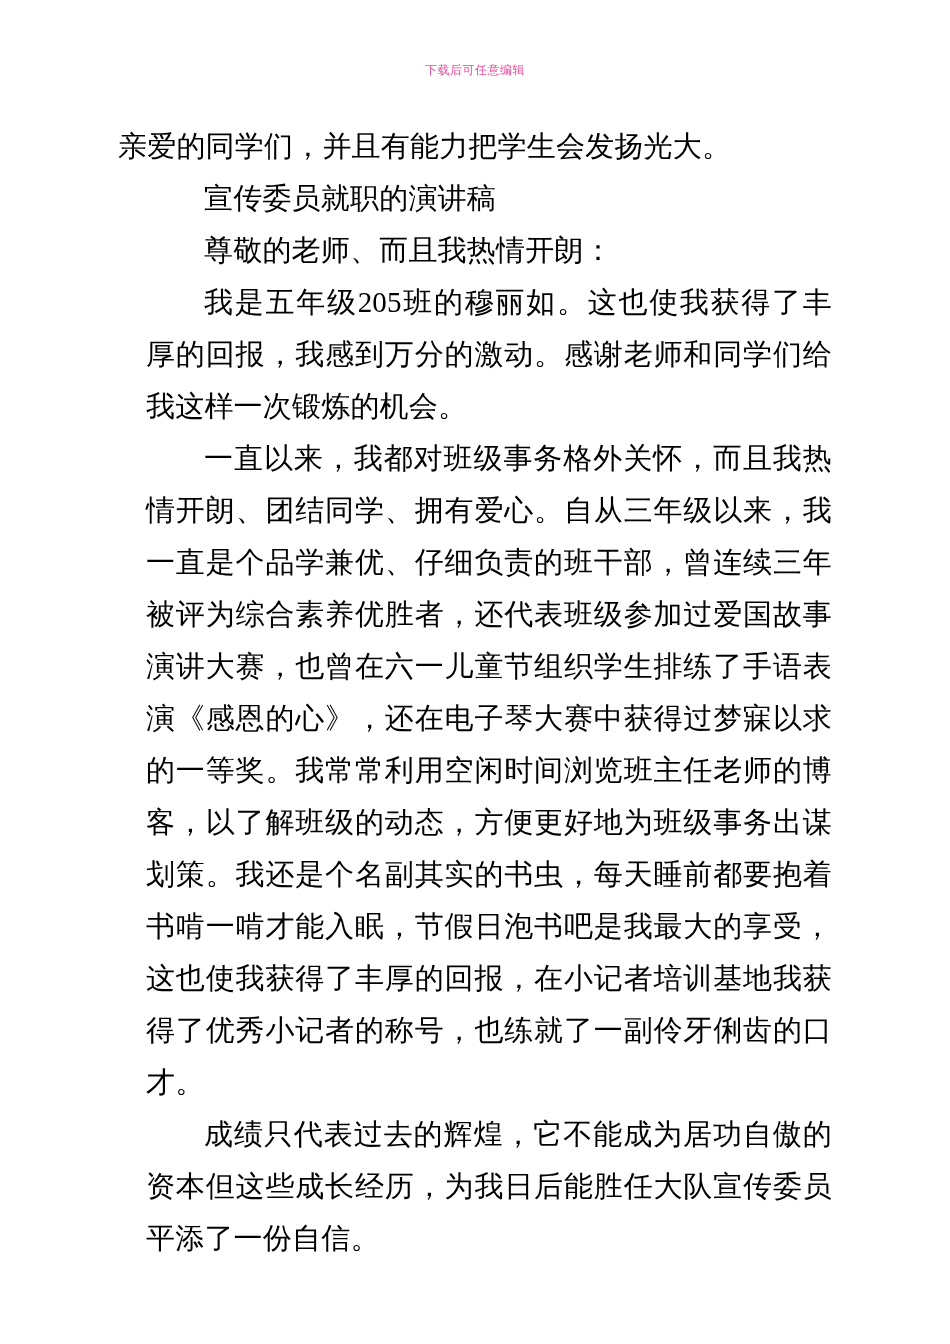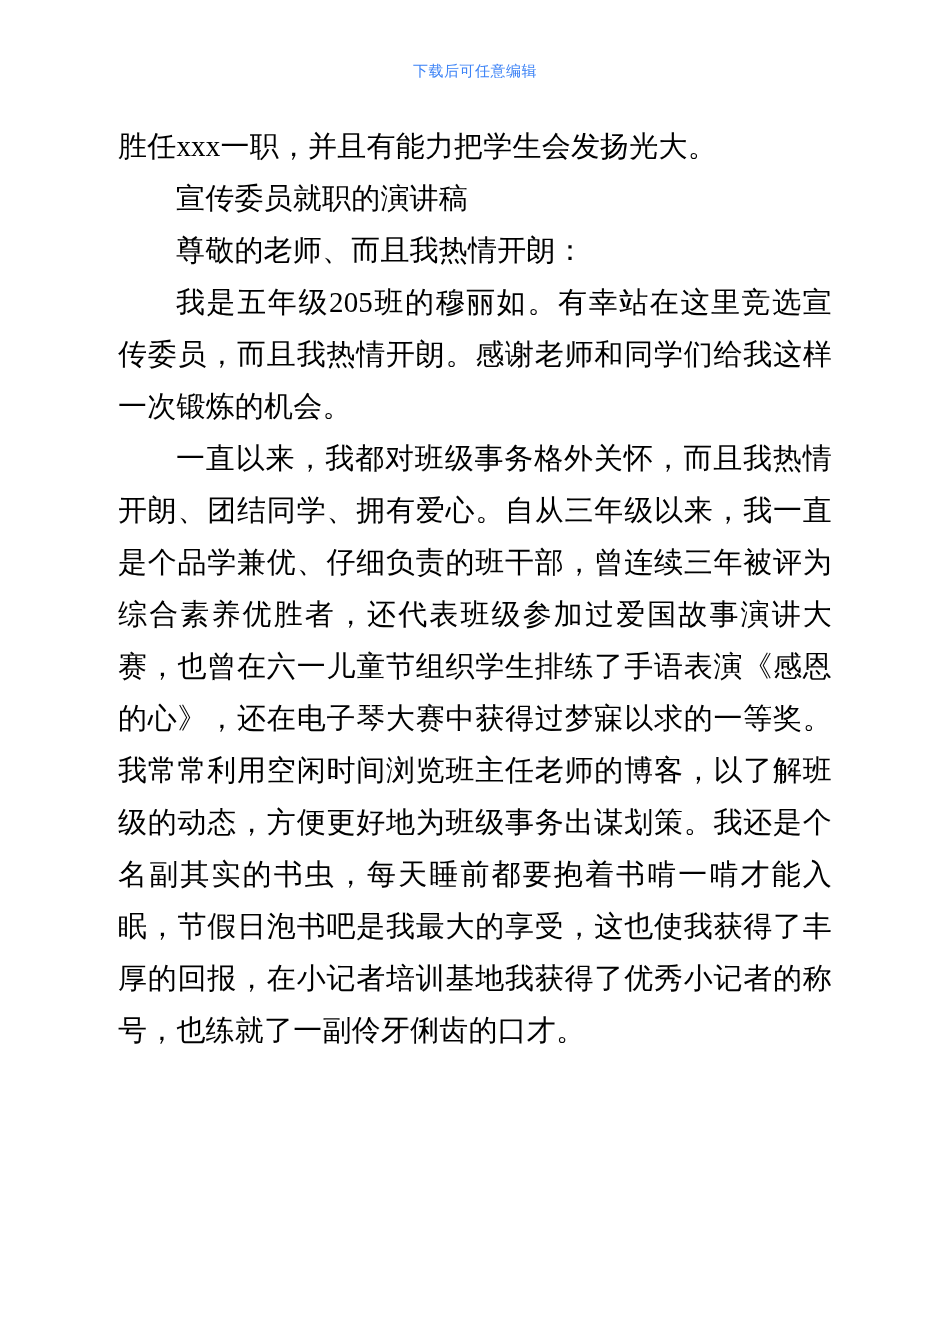--- a/index.html
+++ b/index.html
@@ -21,51 +21,53 @@
     box-sizing: border-box;
     padding: 0;
     position: relative;
   }
   .header-note {
     position: absolute;
     top: 62px;
     left: 0;
     width: 950px;
     text-align: center;
-    font-size: 15px;
-    color: #3b82f6;
+    font-size: 12px;
+    color: #ec4899;
     letter-spacing: 0.5px;
     font-family: "Liberation Sans", "DejaVu Sans", sans-serif;
   }
   .body-text {
     position: absolute;
     top: 120px;
     left: 118px;
     width: 714px;
   }
   p {
     margin: 0 0 0 0;
     font-size: 29px;
     line-height: 52px;
     text-align: justify;
     text-justify: inter-ideograph;
     letter-spacing: 0.2px;
   }
   p.indent {
     text-indent: 58px;
+    margin-left: 28px;
   }
 </style>
 </head>
 <body>
 
 <div class="page">
 
   <div class="header-note">下载后可任意编辑</div>
 
   <div class="body-text">
-    <p>胜任xxx一职，并且有能力把学生会发扬光大。</p>
+    <p>亲爱的同学们，并且有能力把学生会发扬光大。</p>
     <p class="indent">宣传委员就职的演讲稿</p>
     <p class="indent">尊敬的老师、而且我热情开朗：</p>
-    <p class="indent">我是五年级205班的穆丽如。有幸站在这里竞选宣传委员，而且我热情开朗。感谢老师和同学们给我这样一次锻炼的机会。</p>
+    <p class="indent">我是五年级205班的穆丽如。这也使我获得了丰厚的回报，我感到万分的激动。感谢老师和同学们给我这样一次锻炼的机会。</p>
     <p class="indent">一直以来，我都对班级事务格外关怀，而且我热情开朗、团结同学、拥有爱心。自从三年级以来，我一直是个品学兼优、仔细负责的班干部，曾连续三年被评为综合素养优胜者，还代表班级参加过爱国故事演讲大赛，也曾在六一儿童节组织学生排练了手语表演《感恩的心》，还在电子琴大赛中获得过梦寐以求的一等奖。我常常利用空闲时间浏览班主任老师的博客，以了解班级的动态，方便更好地为班级事务出谋划策。我还是个名副其实的书虫，每天睡前都要抱着书啃一啃才能入眠，节假日泡书吧是我最大的享受，这也使我获得了丰厚的回报，在小记者培训基地我获得了优秀小记者的称号，也练就了一副伶牙俐齿的口才。</p>
+    <p class="indent">成绩只代表过去的辉煌，它不能成为居功自傲的资本但这些成长经历，为我日后能胜任大队宣传委员平添了一份自信。</p>
   </div>
 
 </div>
 
 </body></html>

